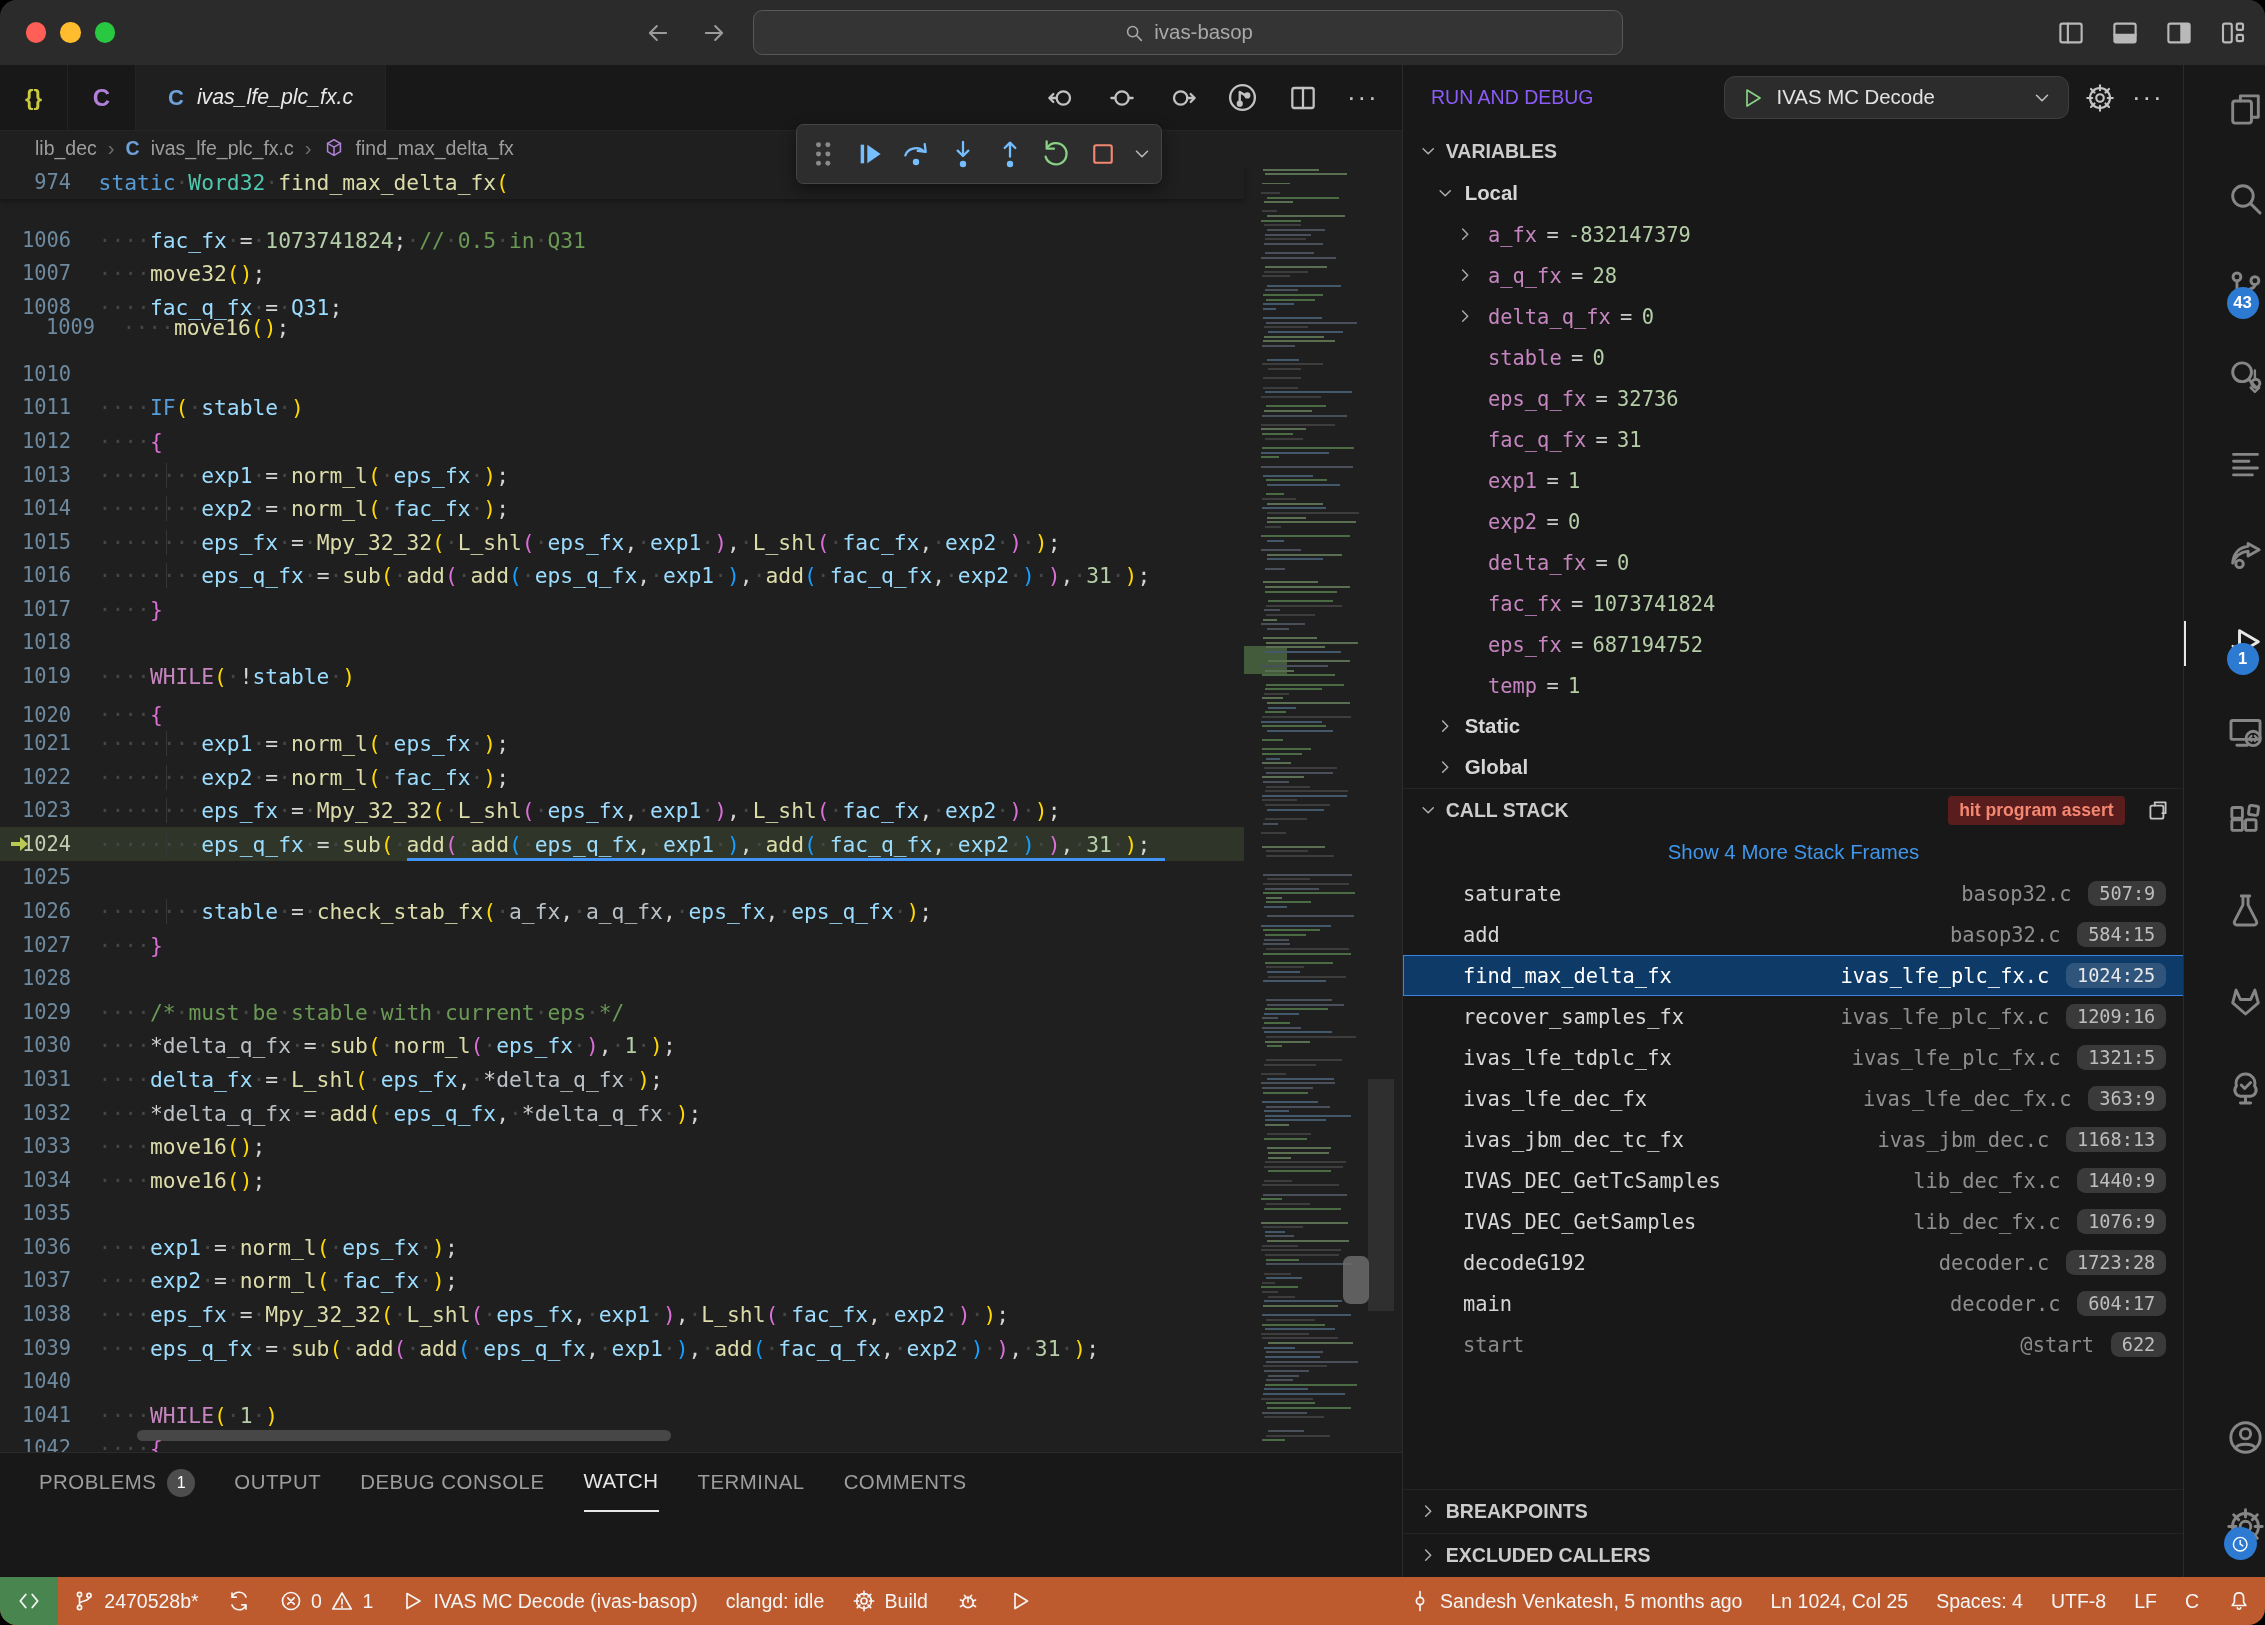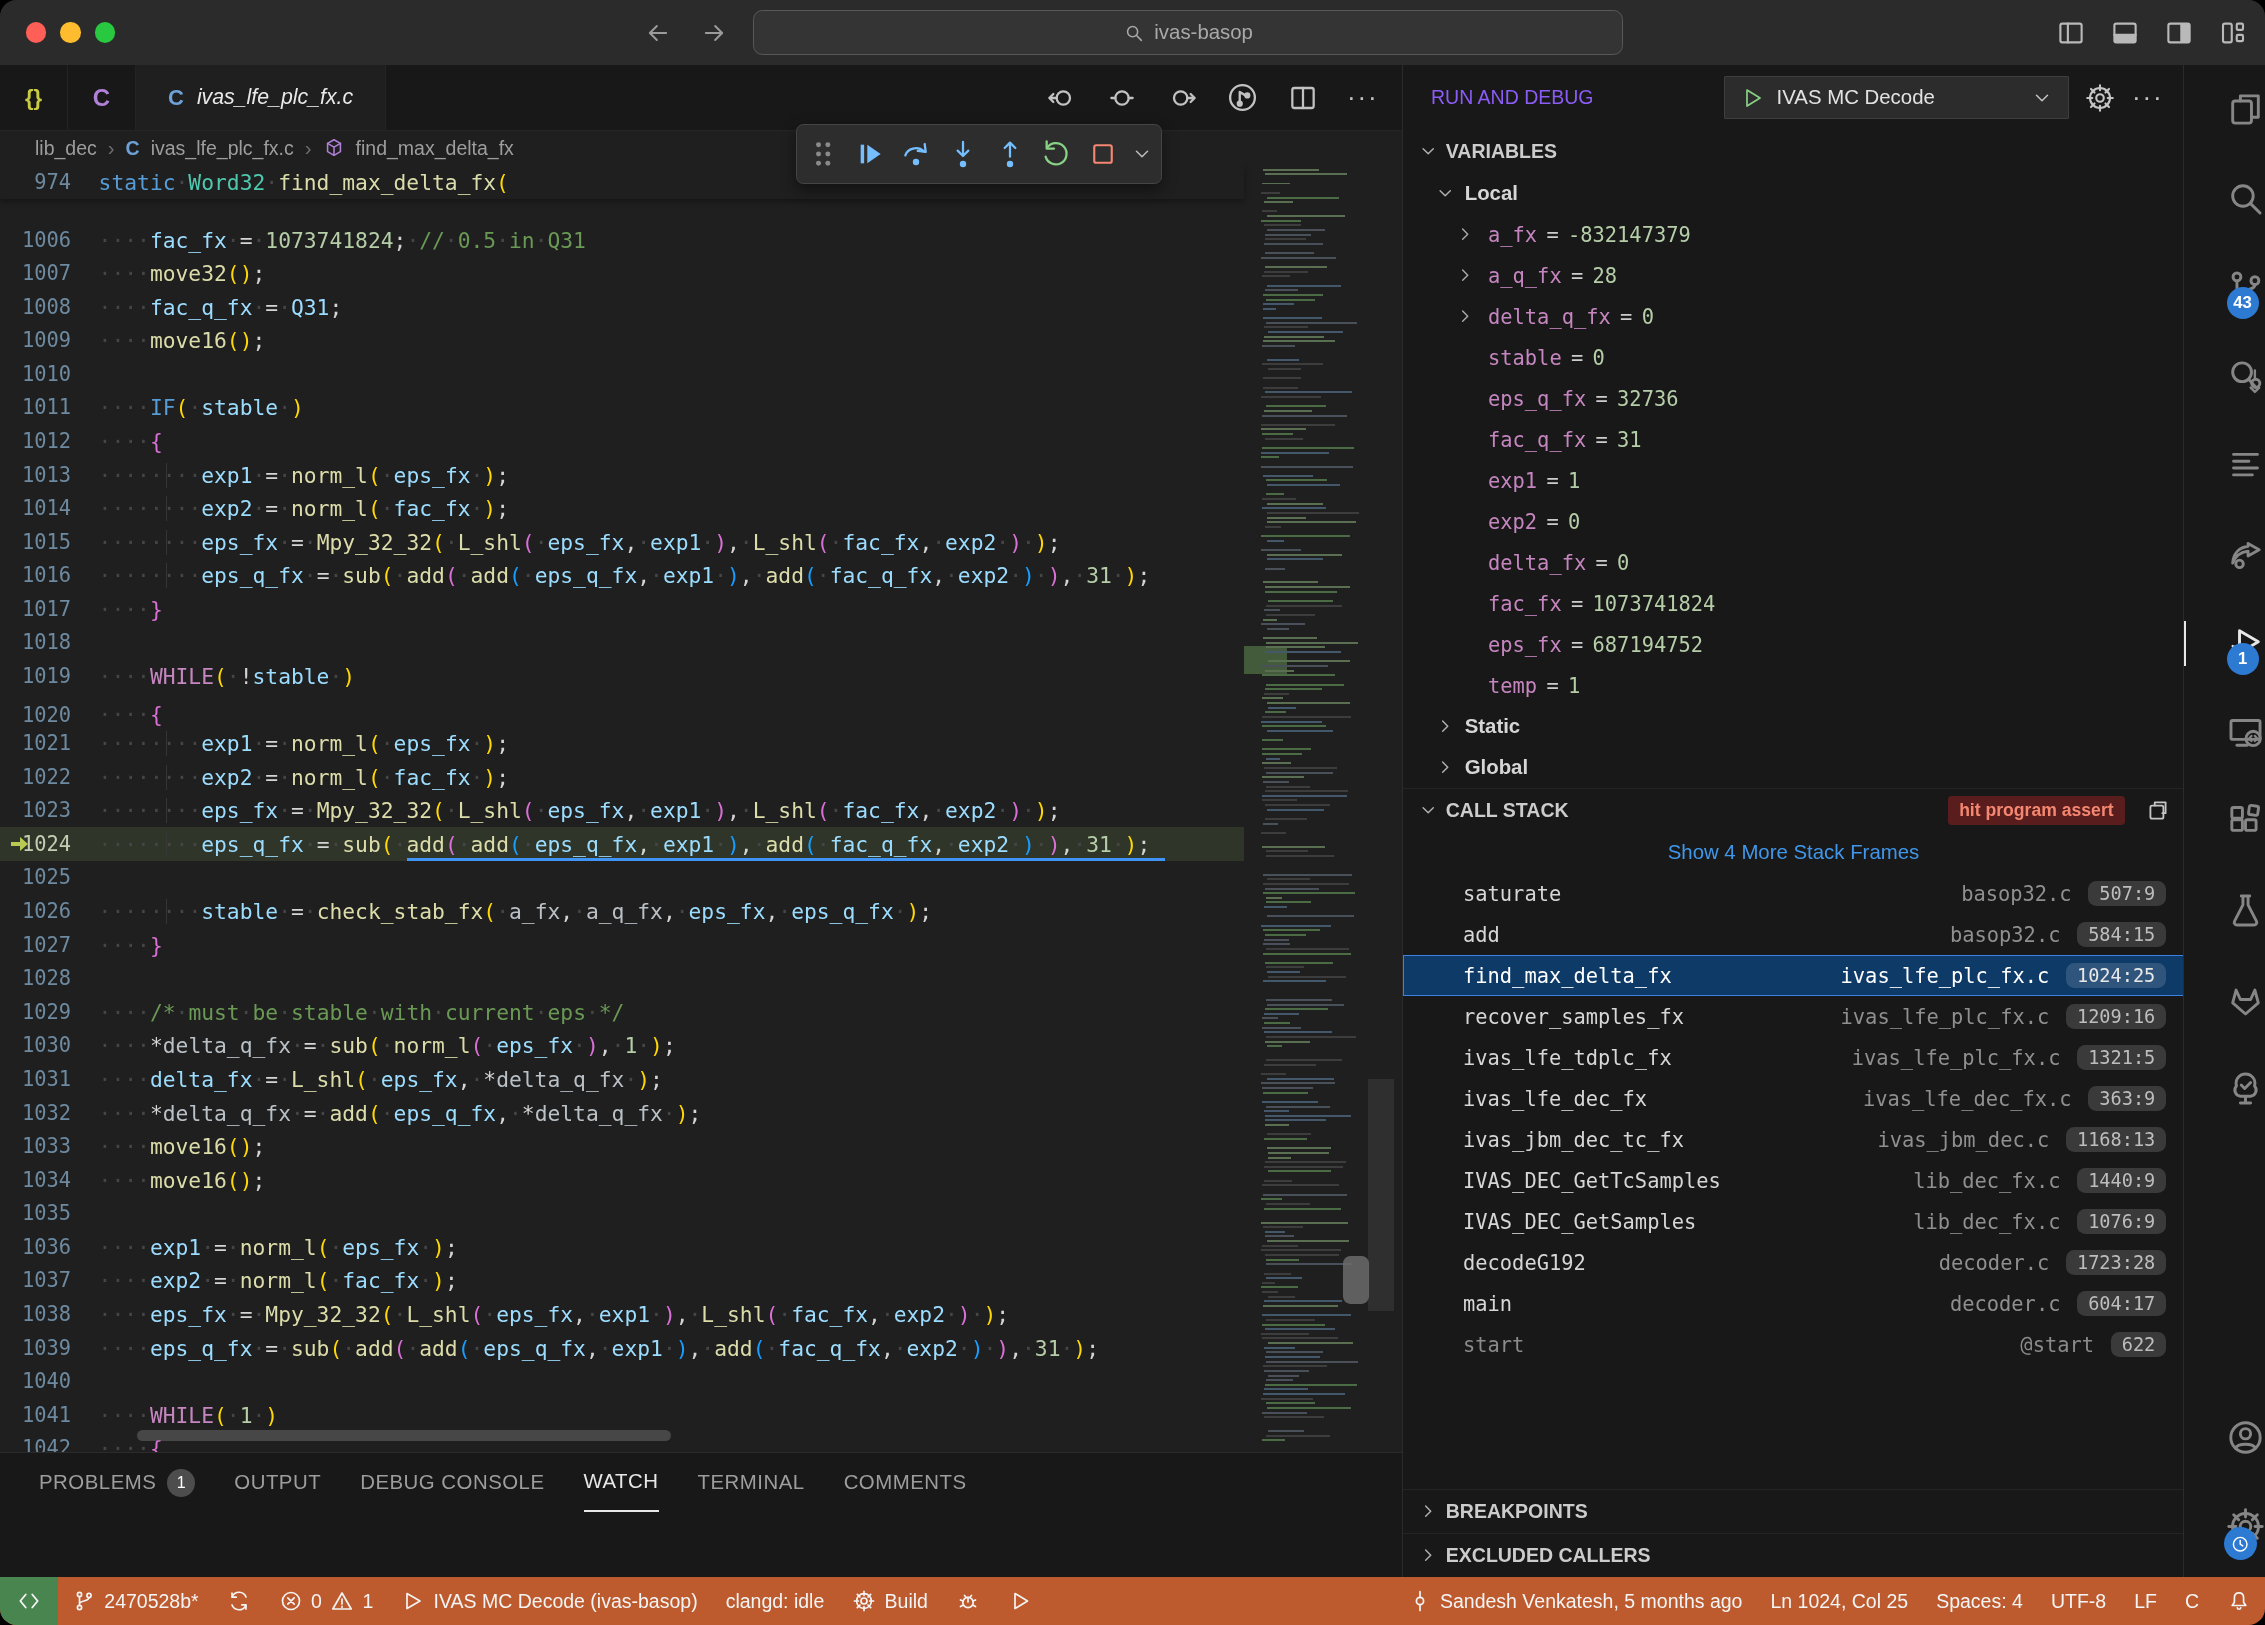--- a/index.html
+++ b/index.html
@@ -60,21 +60,21 @@
   #panel-tabs{display:flex;align-items:center;gap:39px;padding-left:39px;height:59px;font-size:20.4px;letter-spacing:0.5px;color:#9d9d9d;}
   .ptab2{display:flex;align-items:center;gap:11px;height:59px;box-sizing:border-box;}
   .ptab2.act{color:#e7e7e7;border-bottom:2.8px solid #e7e7e7;}
   .pbadge{background:#4d4d4d;color:#fff;font-size:16px;min-width:28px;height:28px;border-radius:14px;display:flex;align-items:center;justify-content:center;}
   #panel-actions{position:absolute;right:33px;top:1464px;display:flex;gap:28px;color:#c5c5c5;}
 
   
   #sidebar{left:1402px;top:65px;width:781px;height:1512px;background:#181818;border-left:0.9px solid #2b2b2b;overflow:hidden;}
   #sb-header{display:flex;align-items:center;height:65px;padding:0 20.4px 0 28px;gap:16.7px;}
   #sb-title{color:#8b5cf6;font-size:19.5px;flex:1;}
-  #cfg-pill{width:345px;height:43px;background:#2c2c2c;border:0.9px solid #3e3e3e;border-radius:1px;display:flex;align-items:center;padding:0 15px;gap:13px;box-sizing:border-box;}
+  #cfg-pill{width:345px;height:43px;background:#2c2c2c;border:0.9px solid #3e3e3e;border-radius:11px;display:flex;align-items:center;padding:0 15px;gap:13px;box-sizing:border-box;}
   #cfg-pill .lbl{color:#e2e2e2;font-size:20.4px;flex:1;}
   .sec-h{display:flex;align-items:center;height:43px;padding-left:15px;gap:7.4px;color:#cccccc;font-weight:bold;font-size:19.5px;border-top:0.9px solid #242424;}
   .chev{color:#b0b0b0;}
   .row-mono{font-family:"DejaVu Sans Mono",monospace;}
   .var-row{display:flex;align-items:center;height:41px;padding-left:52px;font-size:20.4px;}
   .var-row .cslot{width:33px;color:#a9a9a9;}
   .vname{color:#C586C0;} .veq{color:#cccccc;padding:0 9.3px;} .vval{color:#B5CEA8;}
   .grp-row{display:flex;align-items:center;height:41px;padding-left:32px;gap:9.3px;color:#d6d6d6;font-weight:bold;font-size:20.4px;}
   #cs-header .badge-assert{background:#5a1d1d;color:#f48771;font-size:17.6px;font-weight:bold;padding:3.7px 11px;border-radius:3.7px;}
   #show-more{height:41px;display:flex;align-items:center;justify-content:center;color:#4097ea;font-size:20.4px;}
@@ -280,21 +280,21 @@
           <path d="M6 9l6 6 6-6"></path>
         </svg>
       </span>
   </div>
 
   <div id="editor" class="abs">
     <div id="code-lines">
         <div class="cline" style="top: 58px;"><div class="gut">1006</div><div class="code code-wrap"><span class="tok w"><span class="dt">·</span><span class="dt">·</span><span class="dt">·</span><span class="dt">·</span></span><span class="tok v">fac_fx</span><span class="tok o"><span class="dt">·</span>=<span class="dt">·</span></span><span class="tok n">1073741824</span><span class="tok o">;<span class="dt">·</span></span><span class="tok c">//<span class="dt">·</span>0.5<span class="dt">·</span>in<span class="dt">·</span>Q31</span></div></div>
         <div class="cline" style="top: 91px;"><div class="gut">1007</div><div class="code code-wrap"><span class="tok w"><span class="dt">·</span><span class="dt">·</span><span class="dt">·</span><span class="dt">·</span></span><span class="tok f">move32</span><span class="tok b1">()</span><span class="tok o">;</span></div></div>
         <div class="cline" style="top: 125px;"><div class="gut">1008</div><div class="code code-wrap"><span class="tok w"><span class="dt">·</span><span class="dt">·</span><span class="dt">·</span><span class="dt">·</span></span><span class="tok v">fac_q_fx</span><span class="tok o"><span class="dt">·</span>=<span class="dt">·</span></span><span class="tok v">Q31</span><span class="tok o">;</span></div></div>
-        <div class="cline" style="top: 158px;"><div class="gut">1009</div><div class="code code-wrap"><span class="tok w"><span class="dt">·</span><span class="dt">·</span><span class="dt">·</span><span class="dt">·</span></span><span class="tok f">move16</span><span class="tok b1">()</span><span class="tok o">;</span></div></div>
+        <div class="cline" style="top: 145px; margin-left: 24px;"><div class="gut">1009</div><div class="code code-wrap"><span class="tok w"><span class="dt">·</span><span class="dt">·</span><span class="dt">·</span><span class="dt">·</span></span><span class="tok f">move16</span><span class="tok b1">()</span><span class="tok o">;</span></div></div>
         <div class="cline" style="top: 192px;"><div class="gut">1010</div><div class="code code-wrap"></div></div>
         <div class="cline" style="top: 225px;"><div class="gut">1011</div><div class="code code-wrap"><span class="tok w"><span class="dt">·</span><span class="dt">·</span><span class="dt">·</span><span class="dt">·</span></span><span class="tok k">IF</span><span class="tok b1">(<span class="dt">·</span></span><span class="tok v">stable</span><span class="tok b1"><span class="dt">·</span>)</span></div></div>
         <div class="cline" style="top: 259px;"><div class="gut">1012</div><div class="code code-wrap"><span class="tok w"><span class="dt">·</span><span class="dt">·</span><span class="dt">·</span><span class="dt">·</span></span><span class="tok b2">{</span></div></div>
         <div class="cline g8" style="top: 293px;"><div class="gut">1013</div><div class="code code-wrap"><span class="tok w"><span class="dt">·</span><span class="dt">·</span><span class="dt">·</span><span class="dt">·</span><span class="dt">·</span><span class="dt">·</span><span class="dt">·</span><span class="dt">·</span></span><span class="tok v">exp1</span><span class="tok o"><span class="dt">·</span>=<span class="dt">·</span></span><span class="tok f">norm_l</span><span class="tok b1">(<span class="dt">·</span></span><span class="tok v">eps_fx</span><span class="tok b1"><span class="dt">·</span>)</span><span class="tok o">;</span></div></div>
         <div class="cline g8" style="top: 326px;"><div class="gut">1014</div><div class="code code-wrap"><span class="tok w"><span class="dt">·</span><span class="dt">·</span><span class="dt">·</span><span class="dt">·</span><span class="dt">·</span><span class="dt">·</span><span class="dt">·</span><span class="dt">·</span></span><span class="tok v">exp2</span><span class="tok o"><span class="dt">·</span>=<span class="dt">·</span></span><span class="tok f">norm_l</span><span class="tok b1">(<span class="dt">·</span></span><span class="tok v">fac_fx</span><span class="tok b1"><span class="dt">·</span>)</span><span class="tok o">;</span></div></div>
         <div class="cline g8" style="top: 360px;"><div class="gut">1015</div><div class="code code-wrap"><span class="tok w"><span class="dt">·</span><span class="dt">·</span><span class="dt">·</span><span class="dt">·</span><span class="dt">·</span><span class="dt">·</span><span class="dt">·</span><span class="dt">·</span></span><span class="tok v">eps_fx</span><span class="tok o"><span class="dt">·</span>=<span class="dt">·</span></span><span class="tok f">Mpy_32_32</span><span class="tok b1">(<span class="dt">·</span></span><span class="tok f">L_shl</span><span class="tok b2">(<span class="dt">·</span></span><span class="tok v">eps_fx</span><span class="tok o">,<span class="dt">·</span></span><span class="tok v">exp1</span><span class="tok b2"><span class="dt">·</span>)</span><span class="tok o">,<span class="dt">·</span></span><span class="tok f">L_shl</span><span class="tok b2">(<span class="dt">·</span></span><span class="tok v">fac_fx</span><span class="tok o">,<span class="dt">·</span></span><span class="tok v">exp2</span><span class="tok b2"><span class="dt">·</span>)</span><span class="tok b1"><span class="dt">·</span>)</span><span class="tok o">;</span></div></div>
         <div class="cline g8" style="top: 393px;"><div class="gut">1016</div><div class="code code-wrap"><span class="tok w"><span class="dt">·</span><span class="dt">·</span><span class="dt">·</span><span class="dt">·</span><span class="dt">·</span><span class="dt">·</span><span class="dt">·</span><span class="dt">·</span></span><span class="tok v">eps_q_fx</span><span class="tok o"><span class="dt">·</span>=<span class="dt">·</span></span><span class="tok f">sub</span><span class="tok b1">(<span class="dt">·</span></span><span class="tok f">add</span><span class="tok b2">(<span class="dt">·</span></span><span class="tok f">add</span><span class="tok b3">(<span class="dt">·</span></span><span class="tok v">eps_q_fx</span><span class="tok o">,<span class="dt">·</span></span><span class="tok v">exp1</span><span class="tok b3"><span class="dt">·</span>)</span><span class="tok o">,<span class="dt">·</span></span><span class="tok f">add</span><span class="tok b3">(<span class="dt">·</span></span><span class="tok v">fac_q_fx</span><span class="tok o">,<span class="dt">·</span></span><span class="tok v">exp2</span><span class="tok b3"><span class="dt">·</span>)</span><span class="tok b2"><span class="dt">·</span>)</span><span class="tok o">,<span class="dt">·</span></span><span class="tok n">31</span><span class="tok b1"><span class="dt">·</span>)</span><span class="tok o">;</span></div></div>
         <div class="cline" style="top: 427px;"><div class="gut">1017</div><div class="code code-wrap"><span class="tok w"><span class="dt">·</span><span class="dt">·</span><span class="dt">·</span><span class="dt">·</span></span><span class="tok b2">}</span></div></div>
         <div class="cline" style="top: 460px;"><div class="gut">1018</div><div class="code code-wrap"></div></div>
         <div class="cline" style="top: 494px;"><div class="gut">1019</div><div class="code code-wrap"><span class="tok w"><span class="dt">·</span><span class="dt">·</span><span class="dt">·</span><span class="dt">·</span></span><span class="tok m">WHILE</span><span class="tok b1">(<span class="dt">·</span></span><span class="tok o">!</span><span class="tok v">stable</span><span class="tok b1"><span class="dt">·</span>)</span></div></div>

